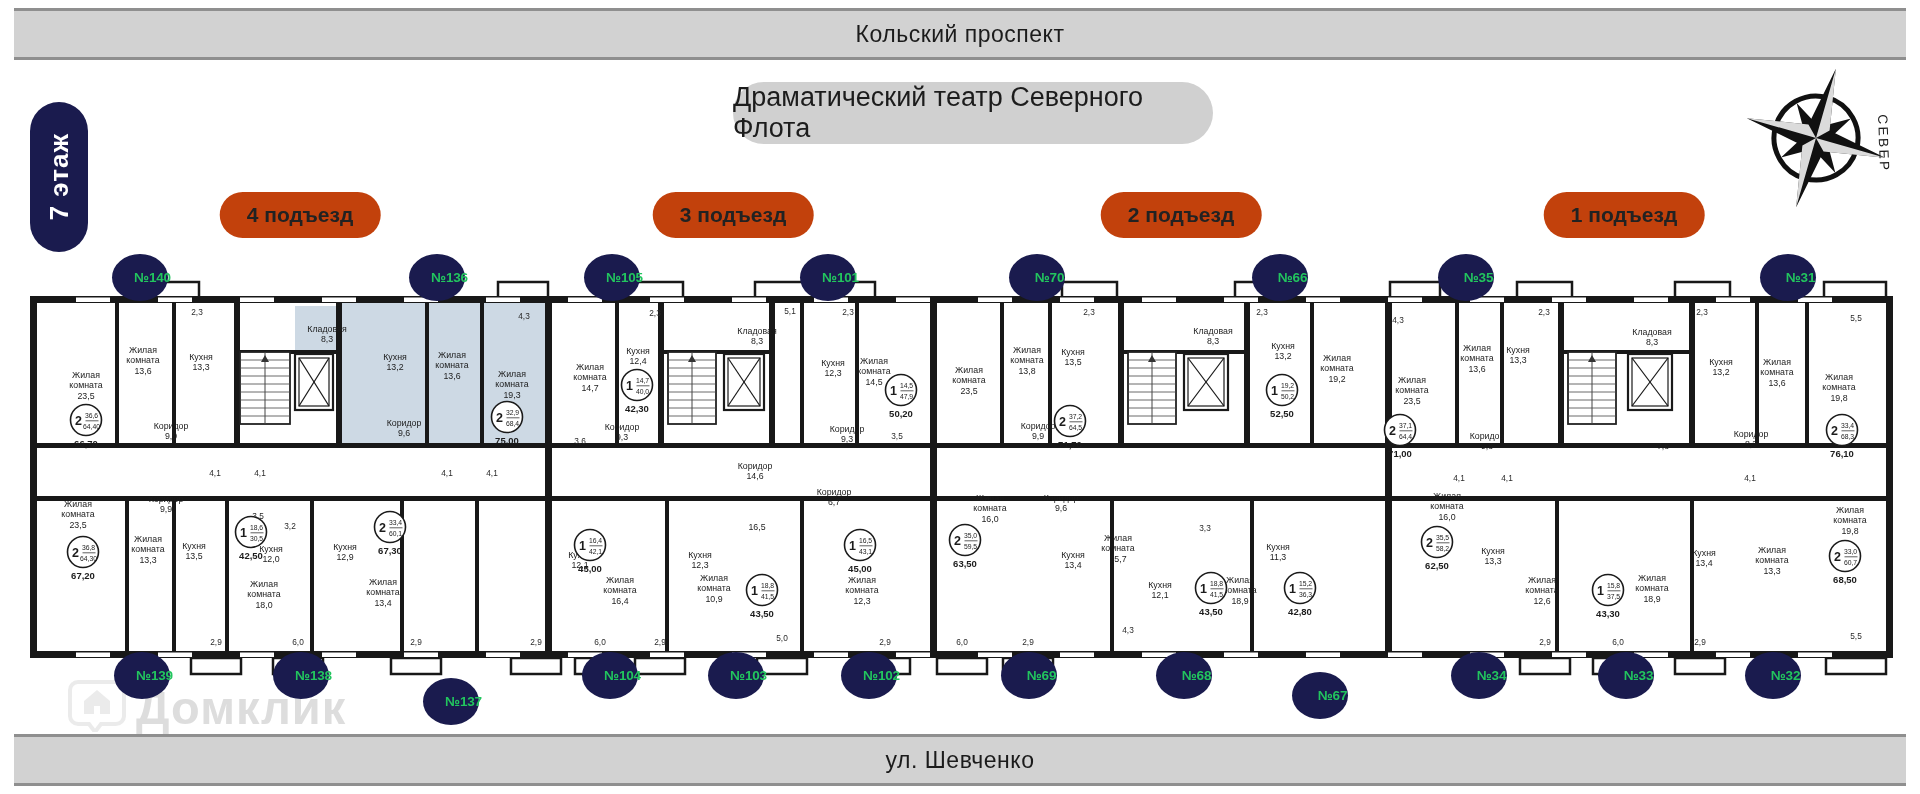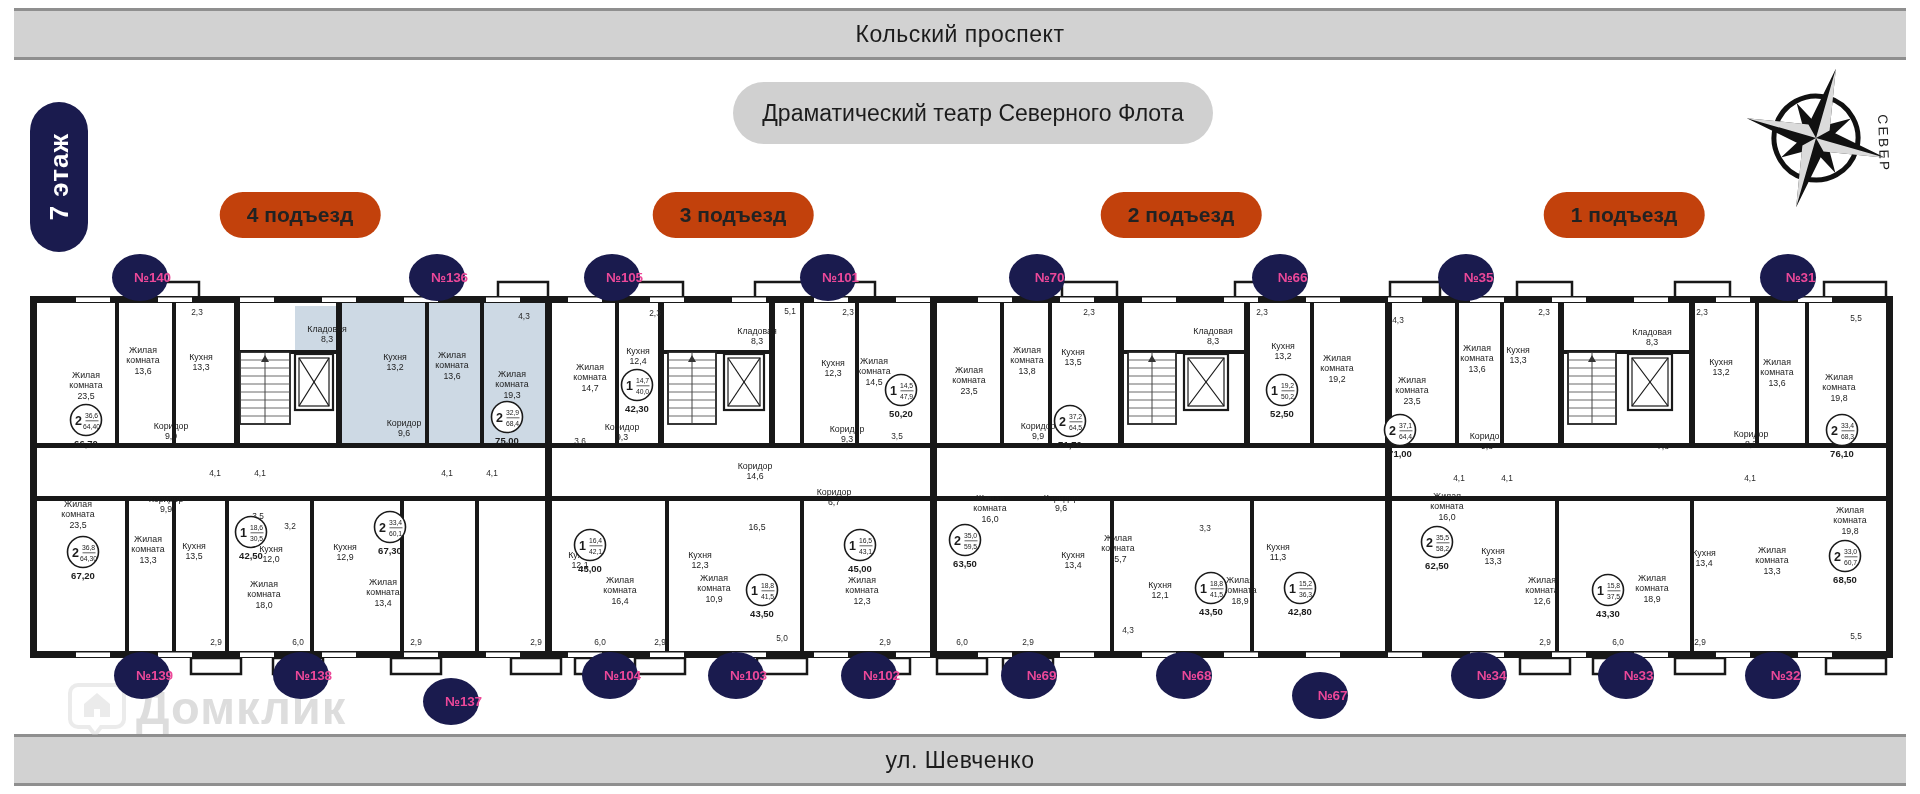--- a/index.html
+++ b/index.html
@@ -6,38 +6,38 @@
   .stage{position:relative;width:1920px;height:794px;background:#fff;overflow:hidden;
          font-family:"Liberation Sans",sans-serif;}
   .street-bar{position:absolute;left:14px;right:14px;height:46px;background:#d2d2d2;
               border-top:3px solid #8f8f8f;border-bottom:3px solid #8f8f8f;
               display:flex;align-items:center;justify-content:center;}
   .street-bar span{font-size:23px;color:#1b1b1b;font-weight:500;letter-spacing:.5px;}
   .bar-top{top:8px;}
   .bar-bottom{top:734px;}
   .landmark-pill{position:absolute;left:733px;top:82px;width:480px;height:62px;background:#d0d0d0;
                  border-radius:31px;display:flex;align-items:center;justify-content:center;}
-  .landmark-pill span{font-size:23px;color:#1c1c1c;font-weight:500;}
+  .landmark-pill span{font-size:27px;color:#1c1c1c;font-weight:500;}
   .floor-tag{position:absolute;left:30px;top:102px;width:58px;height:150px;background:#1a1b4e;
              border-radius:29px;display:flex;align-items:center;justify-content:center;}
   .floor-tag span{color:#fff;font-size:26px;font-weight:700;writing-mode:vertical-rl;
                   transform:rotate(180deg);letter-spacing:1px;}
   .entrance-pill{position:absolute;top:192px;height:46px;padding:0 27px;background:#c2410c;
                  border-radius:23px;display:flex;align-items:center;justify-content:center;
                  transform:translateX(-50%);}
   .entrance-pill span{font-size:21px;font-weight:700;color:#222;}
   .apt-badge{position:absolute;width:56px;height:47px;background:#1a1b4e;border-radius:50%;
              display:flex;align-items:center;justify-content:center;transform:translateX(-50%);
              z-index:5;}
-  .apt-badge span{color:#ec4899;font-size:13.5px;font-weight:700;letter-spacing:-.2px;padding-left:25px;}
+  .apt-badge span{color:#22c55e;font-size:13.5px;font-weight:700;letter-spacing:-.2px;padding-left:25px;}
   #plan{position:absolute;left:0;top:0;pointer-events:none;}
   .compass{position:absolute;left:1738px;top:56px;width:190px;height:165px;}
   .compass-label{position:absolute;left:152px;top:58px;font-size:13.5px;font-weight:500;
                  color:#1c1c1c;letter-spacing:2.5px;transform:rotate(88deg);transform-origin:left top;}
-  .watermark{position:absolute;left:68px;top:680px;display:flex;align-items:flex-end;gap:10px;
+  .watermark{position:absolute;left:68px;top:680px;display:flex;align-items:flex-start;gap:10px;
              opacity:.75;z-index:2;}
   .watermark .wm-text{font-size:47px;font-weight:700;color:#d2d2d2;letter-spacing:1px;}
 </style>
 </head>
 <body>
 
 <div class="stage">
 
   <div class="street-bar bar-top">
     <span>Кольский проспект</span>

